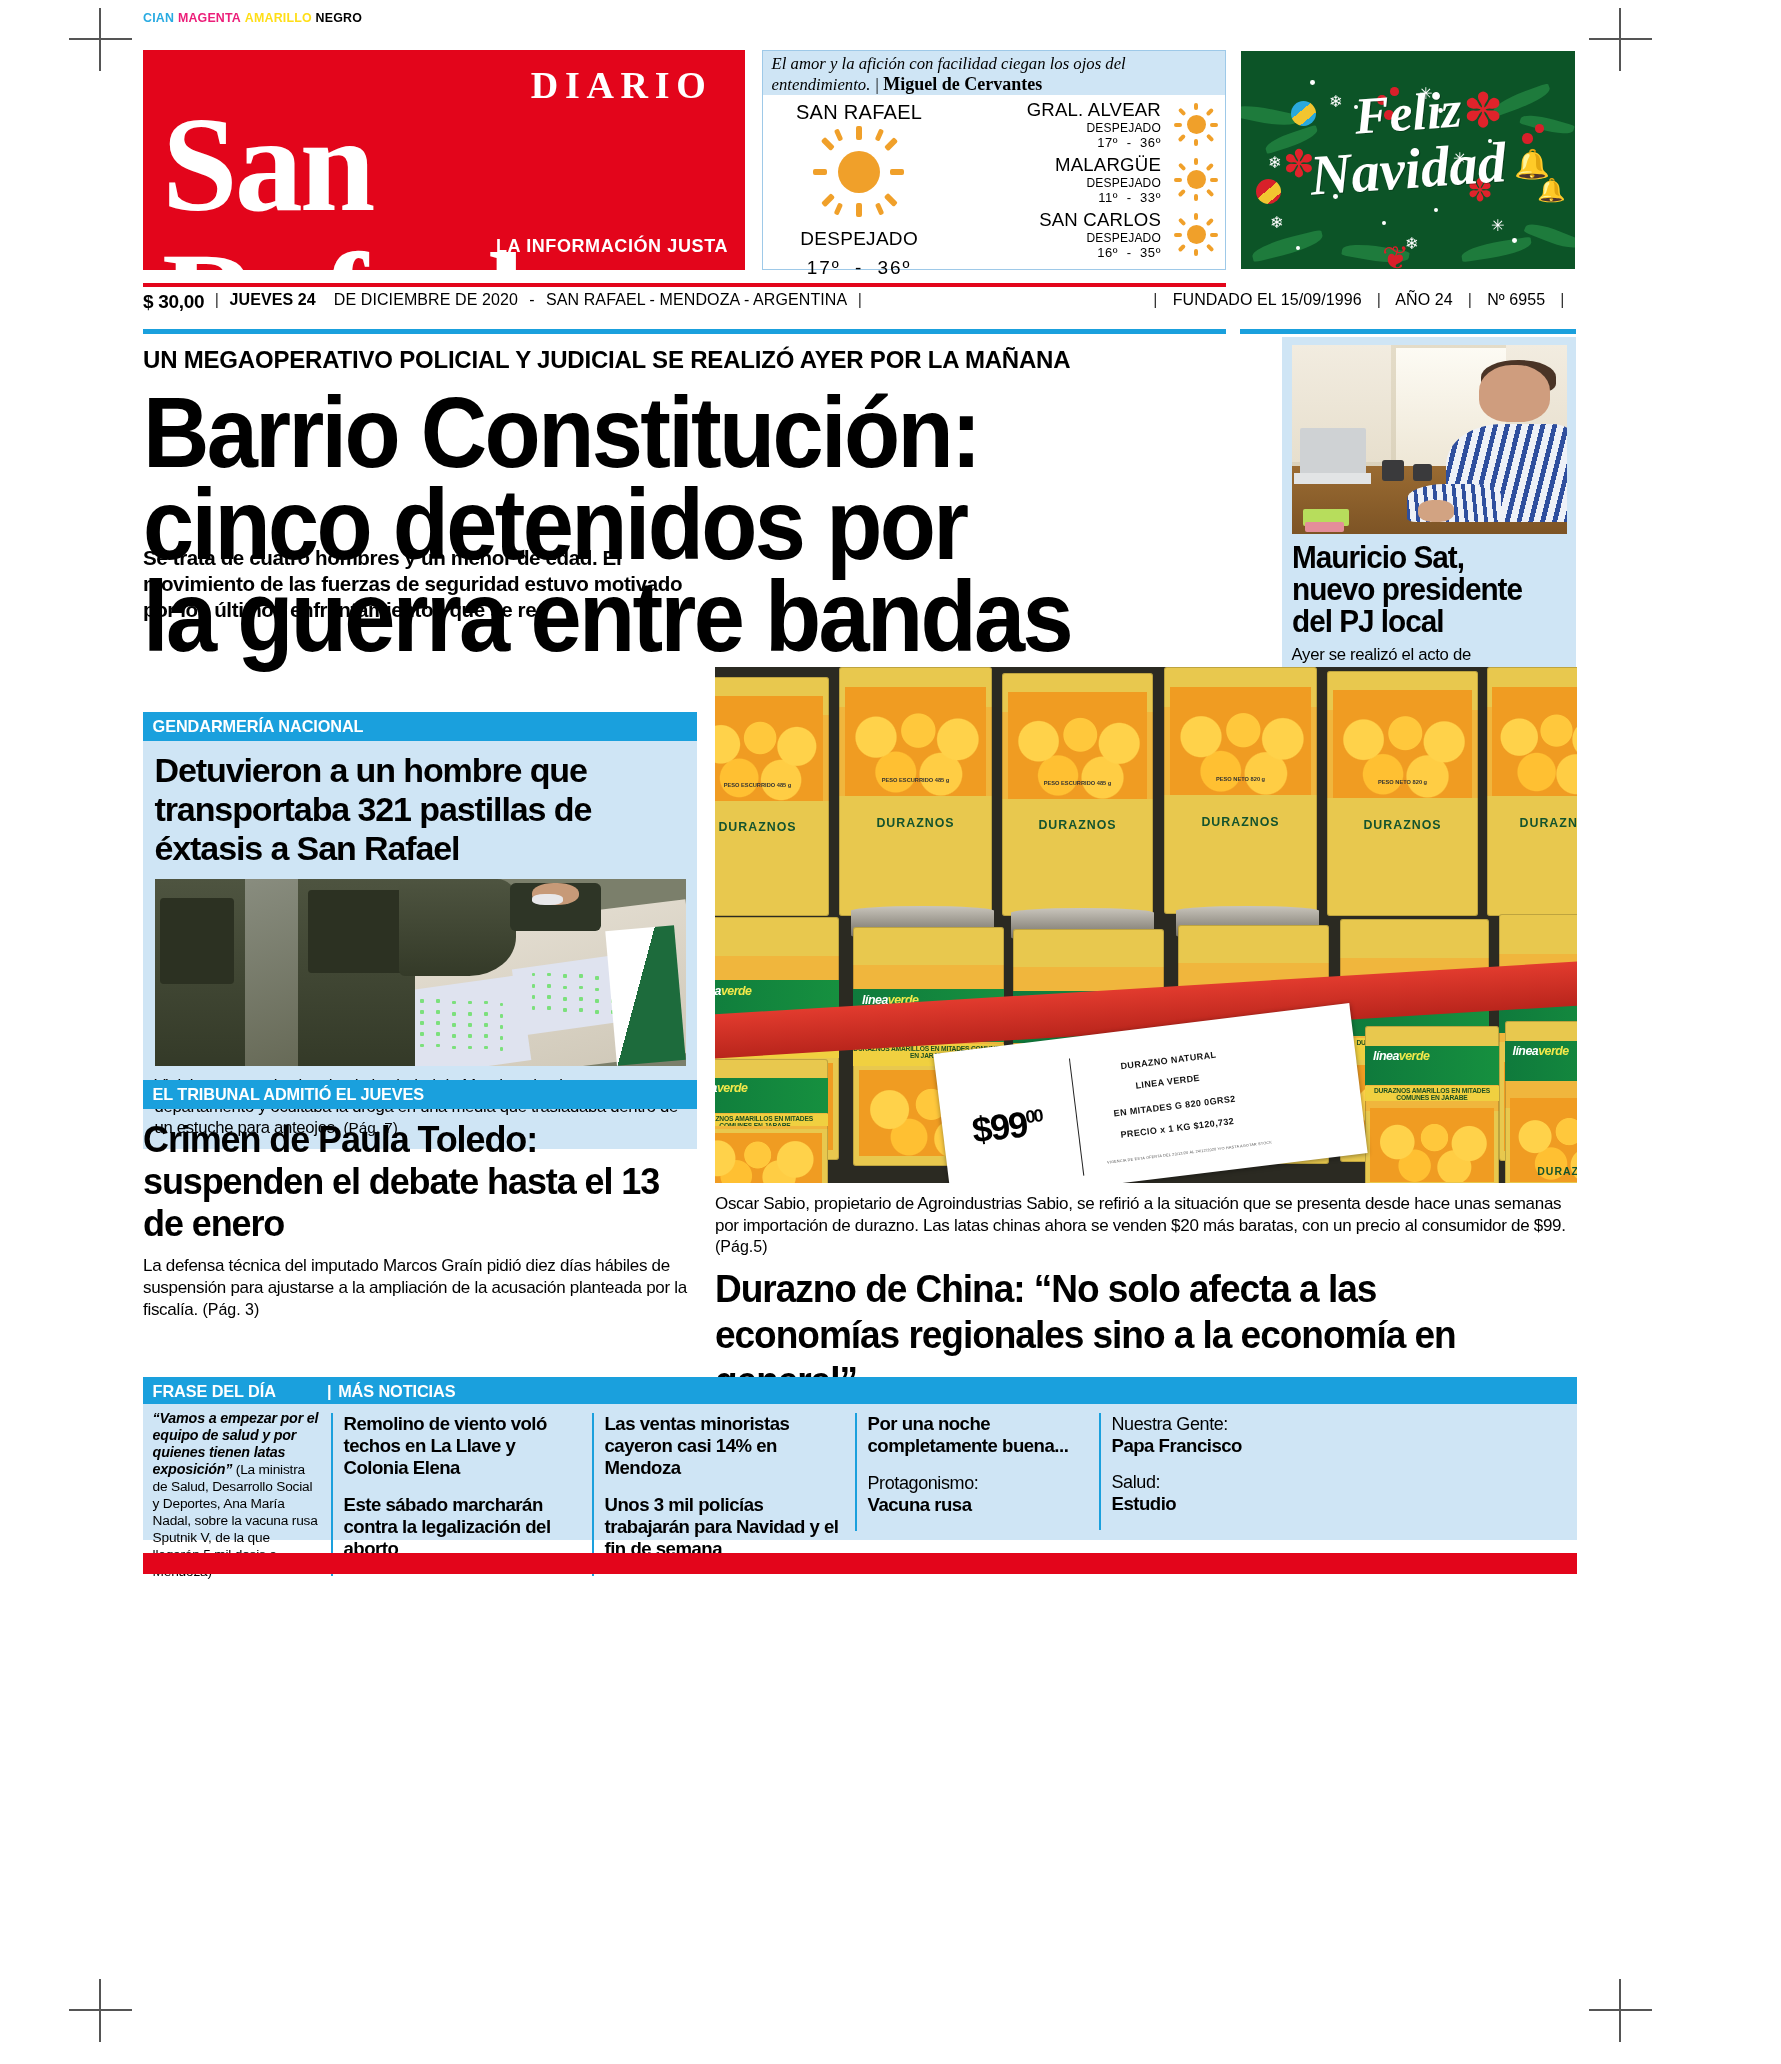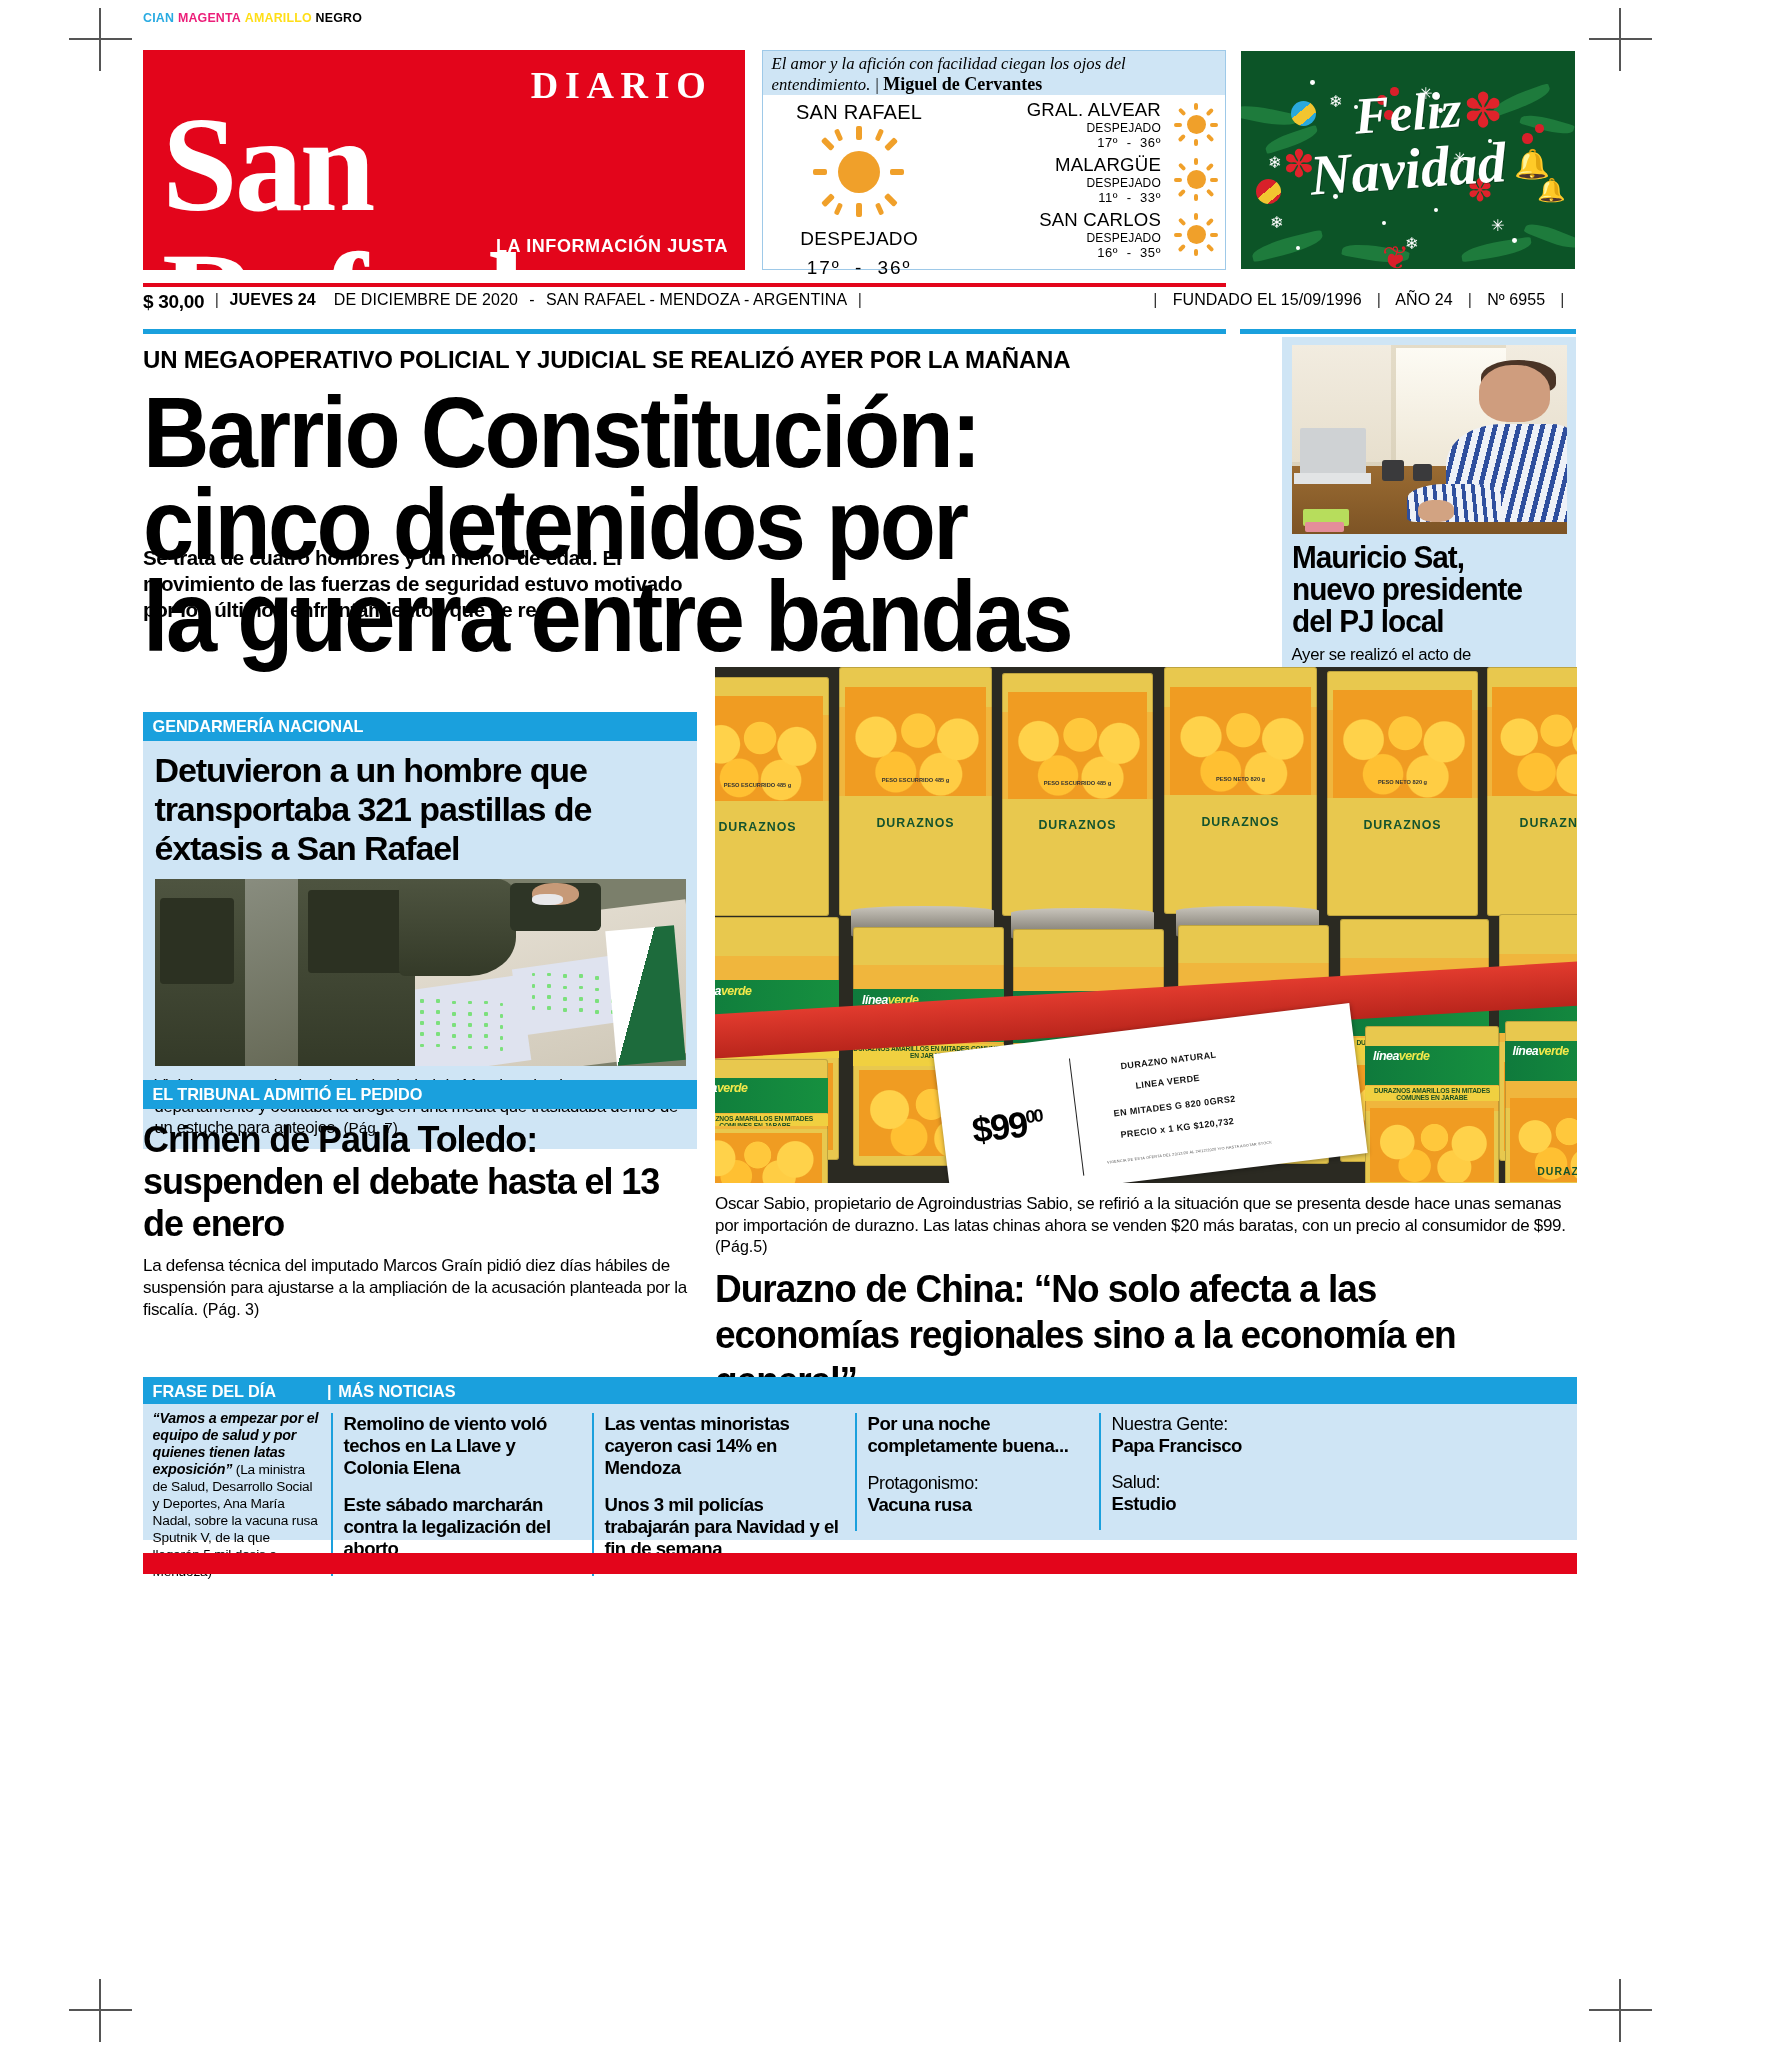--- a/index.html
+++ b/index.html
@@ -595,21 +595,21 @@
           <div class="gn-officer" style="left:46%;top:0;width:22%;height:52%;border-radius:7.6px 19px 40% 5.7px;"></div>
           <div class="gn-person"></div>
           <div class="gn-face"></div>
           <div class="gn-mask"></div>
         </div>
         <div class="gd-cap"><span>Viajaba en un colectivo desde la ciudad de Mendoza hacia nuestro departamento y ocultaba la droga en una media que trasladaba dentro de un estuche para anteojos.</span> <span class="pagref">(Pág. 7)</span></div>
       </div>
     </div>
 
     <div class="tribunal">
-      <div class="secthead">EL TRIBUNAL ADMITIÓ EL PEDIDO</div>
+      <div class="secthead">EL TRIBUNAL ADMITIÓ EL JUEVES</div>
       <div class="tr-hl">Crimen de Paula Toledo: suspenden el debate hasta el 13 de enero</div>
       <div class="tr-body"><span>La defensa técnica del imputado Marcos Graín pidió diez días hábiles de suspensión para ajustarse a la ampliación de la acusación planteada por la fiscalía.</span> <span class="pagref">(Pág. 3)</span></div>
     </div>
 
     <div class="peach">
       <div class="pc-bg"></div>
 
       <div class="pc-can" style="left:-29px;top:9.6px;width:143px;height:239px;">
         <div class="fruit" style="top:8%;bottom:48%;"></div>
         <div class="durz" style="top:60%;">DURAZNOS</div>

